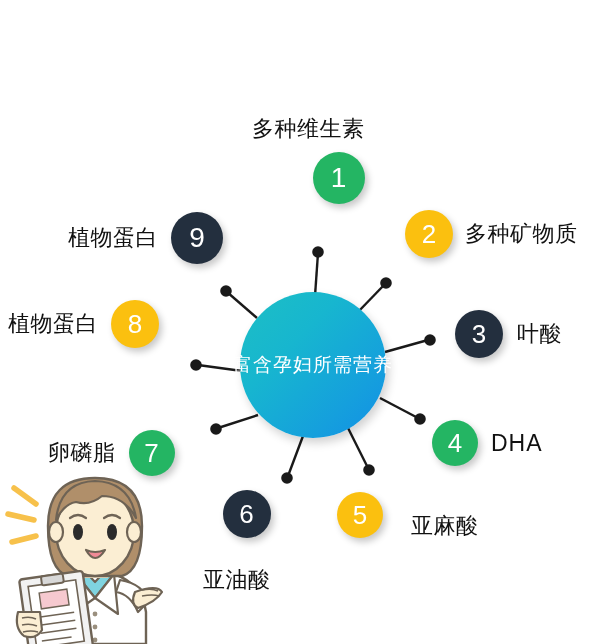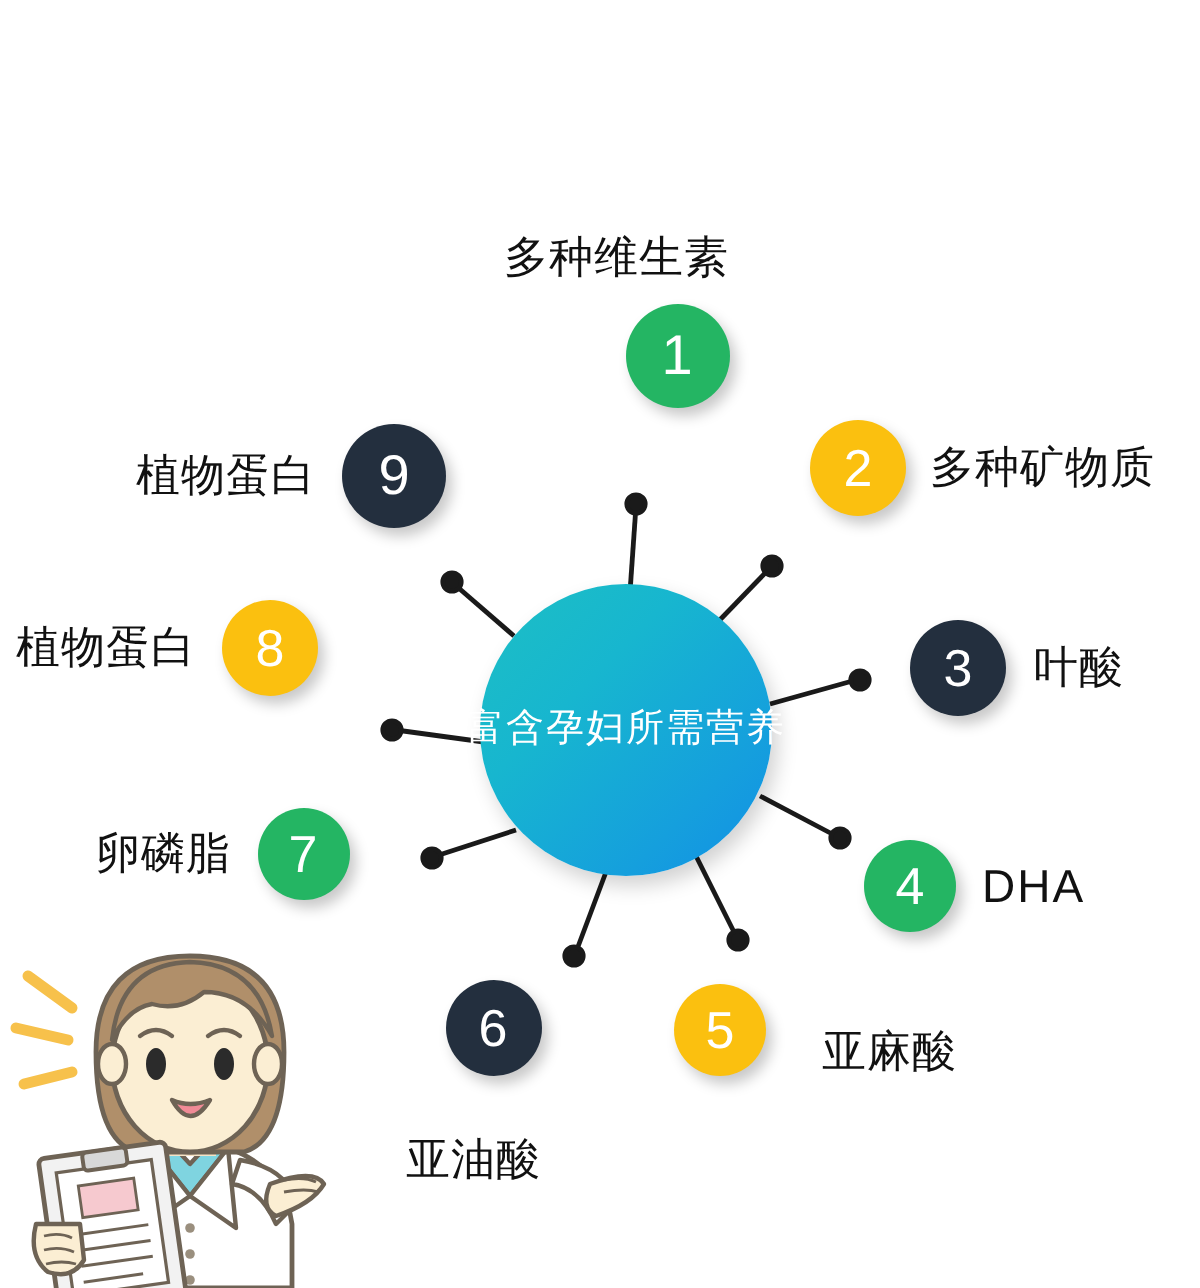--- a/index.html
+++ b/index.html
@@ -192,21 +192,21 @@
   <div class="node" style="left:337px; top:492px;">
     <div class="badge" style="width:46px; height:46px; background:#fbc00f;">5</div>
     <div class="node-label" style="margin-left:28px; margin-top:22px;">亚麻酸</div>
   </div>
 
   <div class="node stack" style="left:203px; top:490px;">
     <div class="badge" style="width:48px; height:48px; background:#232f3e;">6</div>
     <div class="node-label" style="margin-top:31px;">亚油酸</div>
   </div>
 
-  <div class="node" style="left:48px; top:404px;">
+  <div class="node" style="left:48px; top:430px;">
     <div class="node-label" style="margin-right:13px;">卵磷脂</div>
     <div class="badge" style="width:46px; height:46px; background:#24b563;">7</div>
   </div>
 
   <div class="node" style="left:8px; top:300px;">
     <div class="node-label" style="margin-right:13px;">植物蛋白</div>
     <div class="badge" style="width:48px; height:48px; background:#fbc00f;">8</div>
   </div>
 
   <div class="node" style="left:68px; top:212px;">

